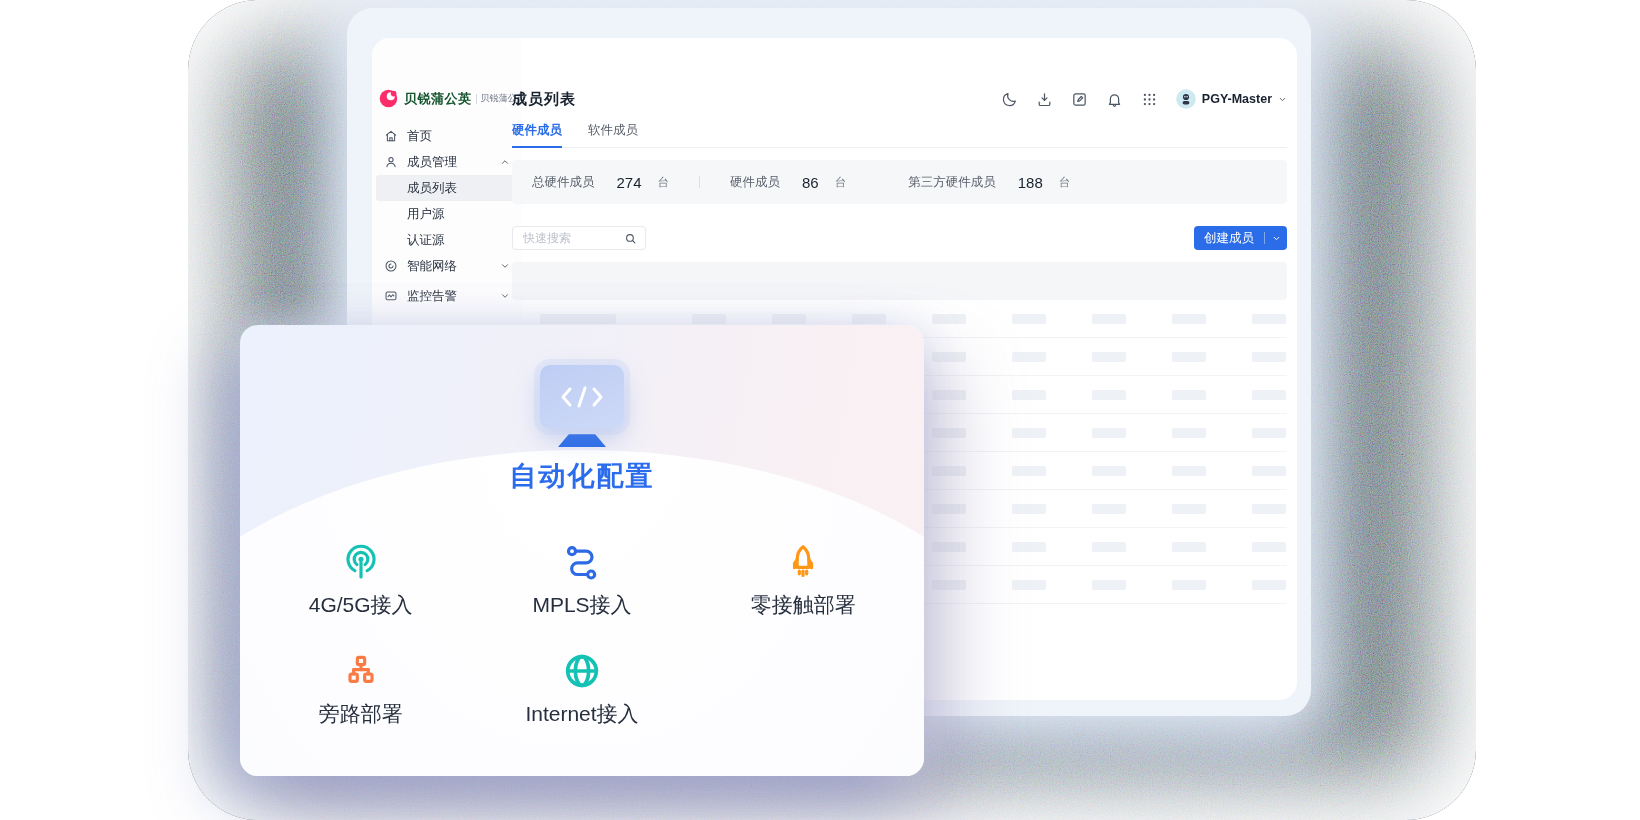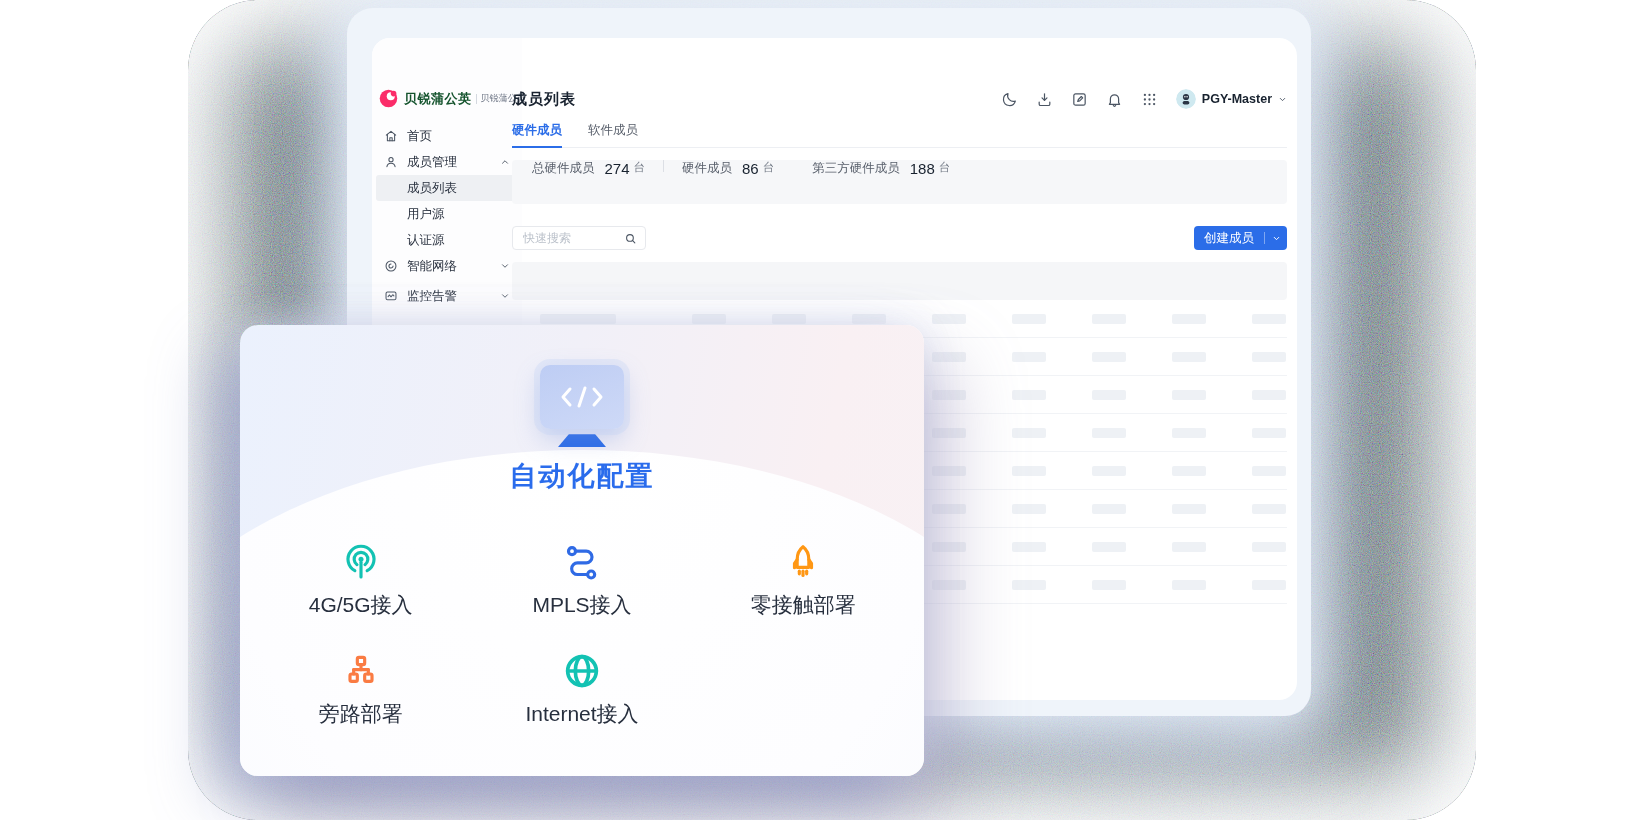--- a/index.html
+++ b/index.html
@@ -38,21 +38,21 @@
   .hic{width:17px;height:17px;cursor:pointer;}
   .userbox{display:flex;align-items:center;gap:6px;cursor:pointer;}
   .avatar{width:20px;height:20px;border-radius:50%;overflow:hidden;flex:none;}
   .user-name{font-size:12.5px;font-weight:bold;color:#18222f;}
   .uchev{width:9px;height:9px;}
 
   .tabs{position:absolute;top:84px;left:0;right:0;height:25px;border-bottom:1px solid #edeff3;display:flex;gap:26px;}
   .tab{font-size:12.5px;color:#565d69;cursor:pointer;height:24px;}
   .tab.active{color:#2b6de8;font-weight:bold;border-bottom:2px solid #2b6de8;}
 
-  .stats{position:absolute;top:122px;left:0;right:0;height:44px;background:#f6f7f9;border-radius:4px;display:flex;padding:0 20px;box-sizing:border-box;font-size:12.5px;color:#575e6a;}
+  .stats{position:absolute;top:122px;left:0;right:0;height:44px;background:#f6f7f9;border-radius:4px;display:flex;align-items:center;padding:0 20px;box-sizing:border-box;font-size:12.5px;color:#575e6a;gap:12px;}
   .stat-val{font-size:15px;font-weight:normal;color:#18222f;margin:0 4px 0 10px;}
   .stat-unit{font-size:11.5px;color:#767d89;}
   .stat-div{width:1px;height:12px;background:#dcdfe5;margin:0 18px;}
   .stat-gap{width:38px;}
 
   .toolbar{position:absolute;top:188px;left:0;right:0;height:24px;padding-left:20px;}
   .search{position:absolute;left:0;top:0;width:134px;height:24px;border:1px solid #e7e9ed;border-radius:4px;background:#fff;display:flex;align-items:center;padding:0 8px;box-sizing:border-box;}
   .search input{border:none;outline:none;flex:1;width:90px;font-size:12px;color:#333;background:transparent;font-family:inherit;}
   .search input::placeholder{color:#bcc2cb;}
   .sic{width:13px;height:13px;flex:none;}

